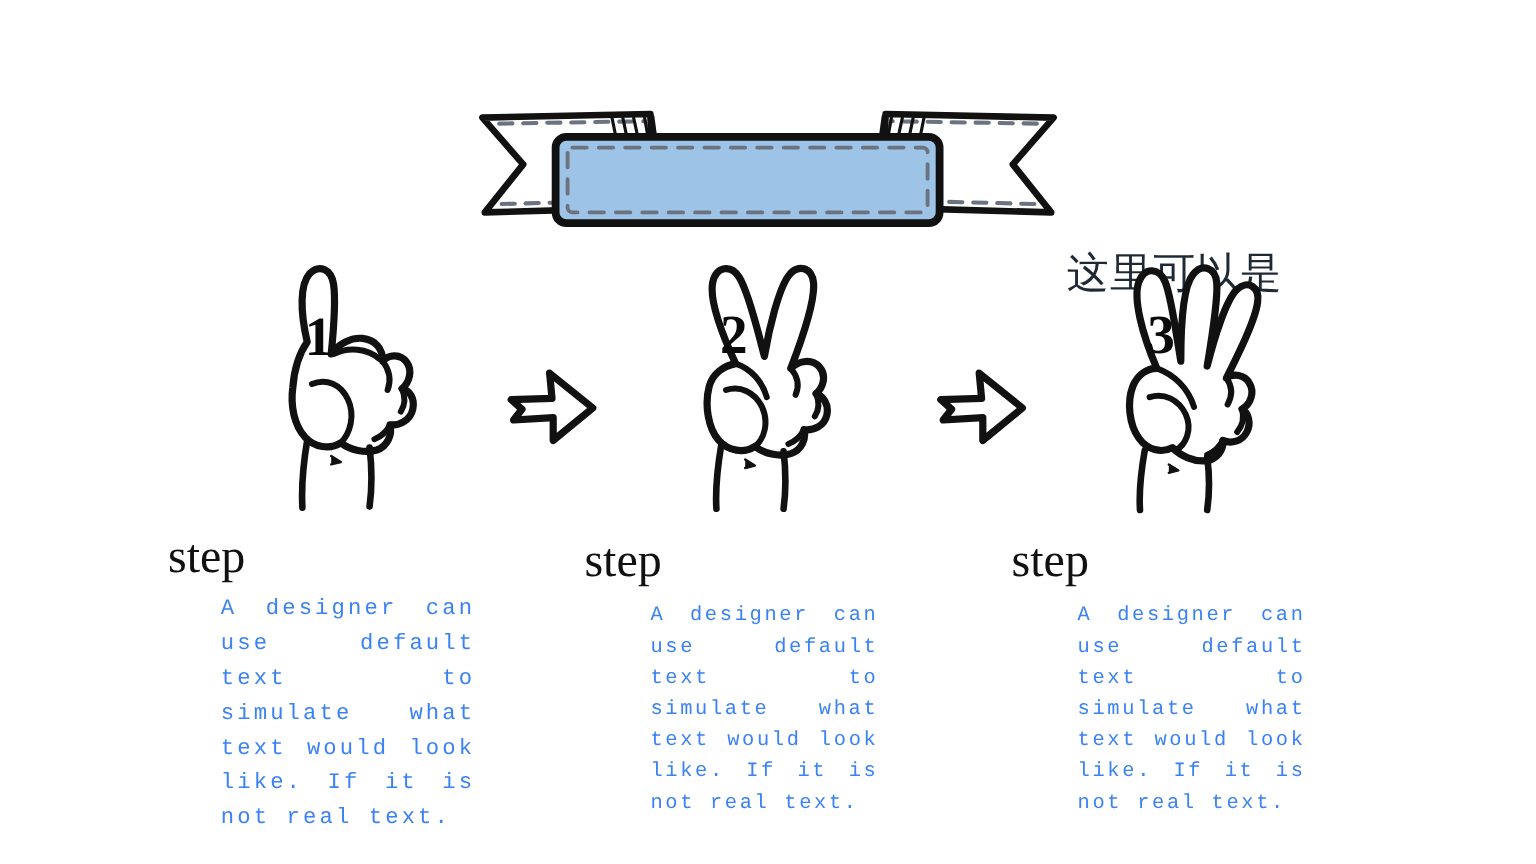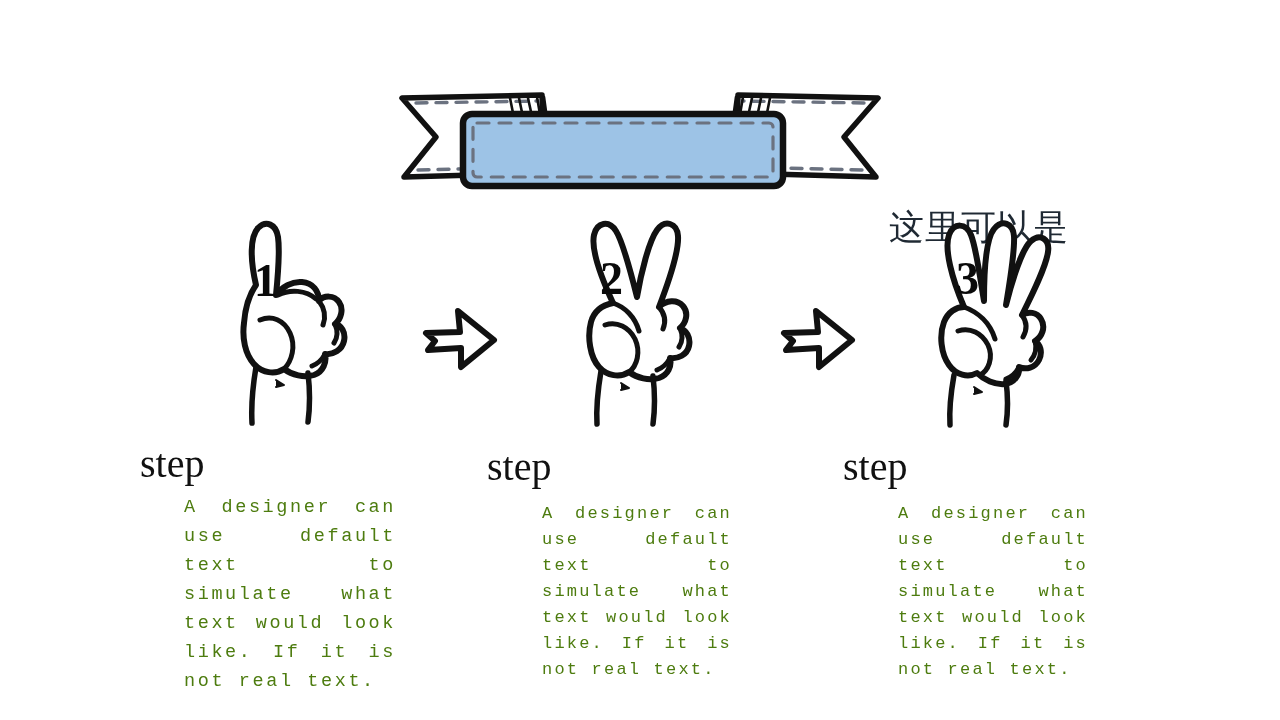--- a/index.html
+++ b/index.html
@@ -46,21 +46,21 @@
     z-index:4;pointer-events:none;
   }
   .col-1 .stepnum{left:114px;top:48px;}
   .col-2 .stepnum{left:113px;top:46px;}
   .col-3 .stepnum{left:113px;top:46px;}
 
   .body{
     position:relative;z-index:2;
     font-family:"Liberation Mono","DejaVu Sans Mono",monospace;
     font-size:18.5px;line-height:29px;letter-spacing:2.6px;
-    color:#4d7c0f;text-align:justify;
+    color:#3b82f6;text-align:justify;
     width:212px;margin:9px auto 0 auto;
   }
   .col-2 .body{font-size:17px;line-height:26px;letter-spacing:2.2px;width:190px;margin-top:14px;}
   .col-3 .body{font-size:17px;line-height:26px;letter-spacing:2.2px;width:190px;margin-top:14px;}
 
   
   .arrow{position:absolute;top:303px;}
   .arrow-1{left:420px;}
   .arrow-2{left:778px;}
   .arrow svg{display:block;}

